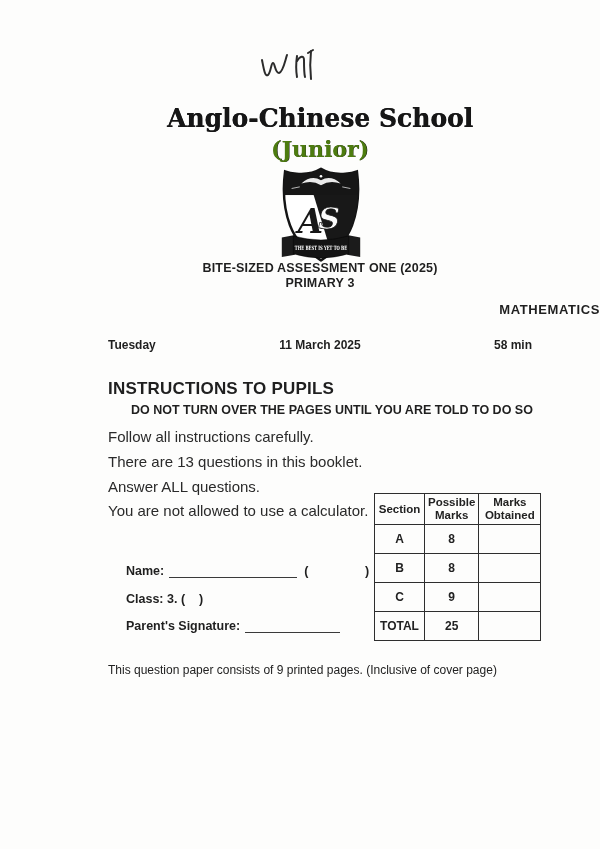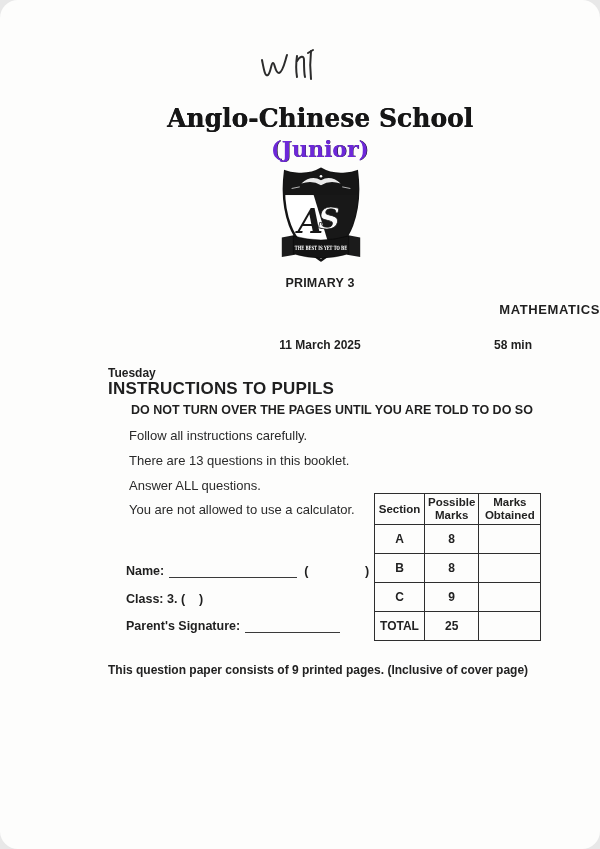--- a/index.html
+++ b/index.html
@@ -5,67 +5,66 @@
   * { margin:0; padding:0; box-sizing:border-box; }
   html,body { background:#e8e8e8; }
   .page {
     position:relative;
     width:600px; height:849px;
     margin:0 auto;
     background:#fdfdfc;
     color:#1f1f1f;
     font-family:"Liberation Sans", sans-serif;
     overflow:hidden;
-    border-radius:18px;
   }
   .abs { position:absolute; }
   .center-col { position:absolute; left:40px; width:560px; text-align:center; }
   .school-name {
     font-family:"DejaVu Serif", serif;
     font-weight:700;
     font-size:25px;
     letter-spacing:0px;
     transform:scaleY(1.04);
     color:#161616;
     text-shadow:0.4px 0 0 #161616;
   }
   .school-branch {
     font-family:"DejaVu Serif", serif;
     font-weight:700;
     font-size:22px;
-    color:#6d28d9;
+    color:#4d7c0f;
     text-shadow:0.4px 0 0 #161616;
   }
   .exam-line { font-weight:700; font-size:12.5px; letter-spacing:0.2px; }
   .subject-line { font-weight:700; font-size:13px; letter-spacing:0.6px; }
   .date-row span { font-weight:700; font-size:12px; }
   .instr-head { font-weight:700; font-size:17px; letter-spacing:0.2px;text-align:right; }
   .instr-warn { font-weight:700; font-size:12.5px; }
-  .instr-item { font-size:13px; color:#2a2a2a;margin-left:21px; }
+  .instr-item { font-size:15px; color:#2a2a2a; }
   table.marks {
     border-collapse:collapse;
     font-size:12px;
     text-align:center;
   }
   table.marks th, table.marks td {
     border:1.4px solid #2e2e2e;
     font-weight:700;
     color:#222;
     padding:2px 3px;
     vertical-align:middle;
   }
   table.marks th { font-size:11.5px; line-height:1.15; }
   .col-section { width:50px; }
   .col-possible { width:47px; }
   .col-obtained { width:62px; }
   .row-h { height:29px; }
   .head-h { height:30px;text-align:center; }
   .field-row { display:flex; align-items:flex-end; font-weight:700; font-size:12.5px;margin-left:18px; }
   .blank { display:inline-block; border-bottom:1.2px solid #3a3a3a; height:14px; }
-  .footer-note { font-weight:700; font-size:12px; color:#222; }
+  .footer-note { font-weight:400; font-size:12px; color:#222; }
   svg text { font-family:"DejaVu Serif", serif; }
 </style>
 </head>
 <body>
 
 <div class="page">
 
   <svg class="abs" style="left:256px; top:44px;" width="64" height="46" viewBox="0 0 64 46" aria-label="WM">
     <g fill="none" stroke="#2b2b2b" stroke-width="2" stroke-linecap="round" stroke-linejoin="round">
       <path d="M6,16 C8,26 9,33 12,31 C15,28 15,19 17,19 C19,19 19,29 23,29 C27,28 29,17 31,11"></path>
@@ -104,25 +103,26 @@
     <text x="60" y="80" font-size="37" font-style="italic" font-weight="bold" fill="#fbfbfb" stroke="#171717" stroke-width="0.9" text-anchor="middle">S</text>
 
     <g>
       <path d="M2,90 L18,87 L18,111 L2,114 Z" fill="#1b1b1b"></path>
       <path d="M98,90 L82,87 L82,111 L98,114 Z" fill="#1b1b1b"></path>
       <path d="M16,88 Q50,98 84,88 L84,110 Q50,120 16,110 Z" fill="#141414" stroke="#000" stroke-width="0.5"></path>
       <text x="50" y="105" font-size="7" font-family="Liberation Sans, sans-serif" font-weight="bold" fill="#ffffff" text-anchor="middle" textLength="64" lengthAdjust="spacingAndGlyphs">THE BEST IS YET TO BE</text>
     </g>
   </svg>
 
+  <div class="center-col exam-line" style="top:261px;">BITE-SIZED ASSESSMENT ONE (2025)</div>
   <div class="center-col exam-line" style="top:276px;">PRIMARY 3</div>
   <div class="center-col subject-line" style="top:302px;text-align:right;">MATHEMATICS</div>
 
   <div class="abs date-row" style="left:0; top:338px; width:600px;">
-    <span class="abs" style="left:108px;margin-top:28px;">Tuesday</span>
+    <span class="abs" style="left:108px;">Tuesday</span>
     <span class="center-col" style="top:0;">11 March 2025</span>
     <span class="abs" style="right:68px;">58 min</span>
   </div>
 
   <div class="abs instr-head" style="left:108px; top:379px;">INSTRUCTIONS TO PUPILS</div>
   <div class="abs instr-warn" style="left:108px; top:403px;padding-left:23px;">DO NOT TURN OVER THE PAGES UNTIL YOU ARE TOLD TO DO SO</div>
   <div class="abs instr-item" style="left:108px; top:428px;">Follow all instructions carefully.</div>
   <div class="abs instr-item" style="left:108px; top:453px;">There are 13 questions in this booklet.</div>
   <div class="abs instr-item" style="left:108px; top:478px;">Answer ALL questions.</div>
   <div class="abs instr-item" style="left:108px; top:502px;">You are not allowed to use a calculator.</div>

